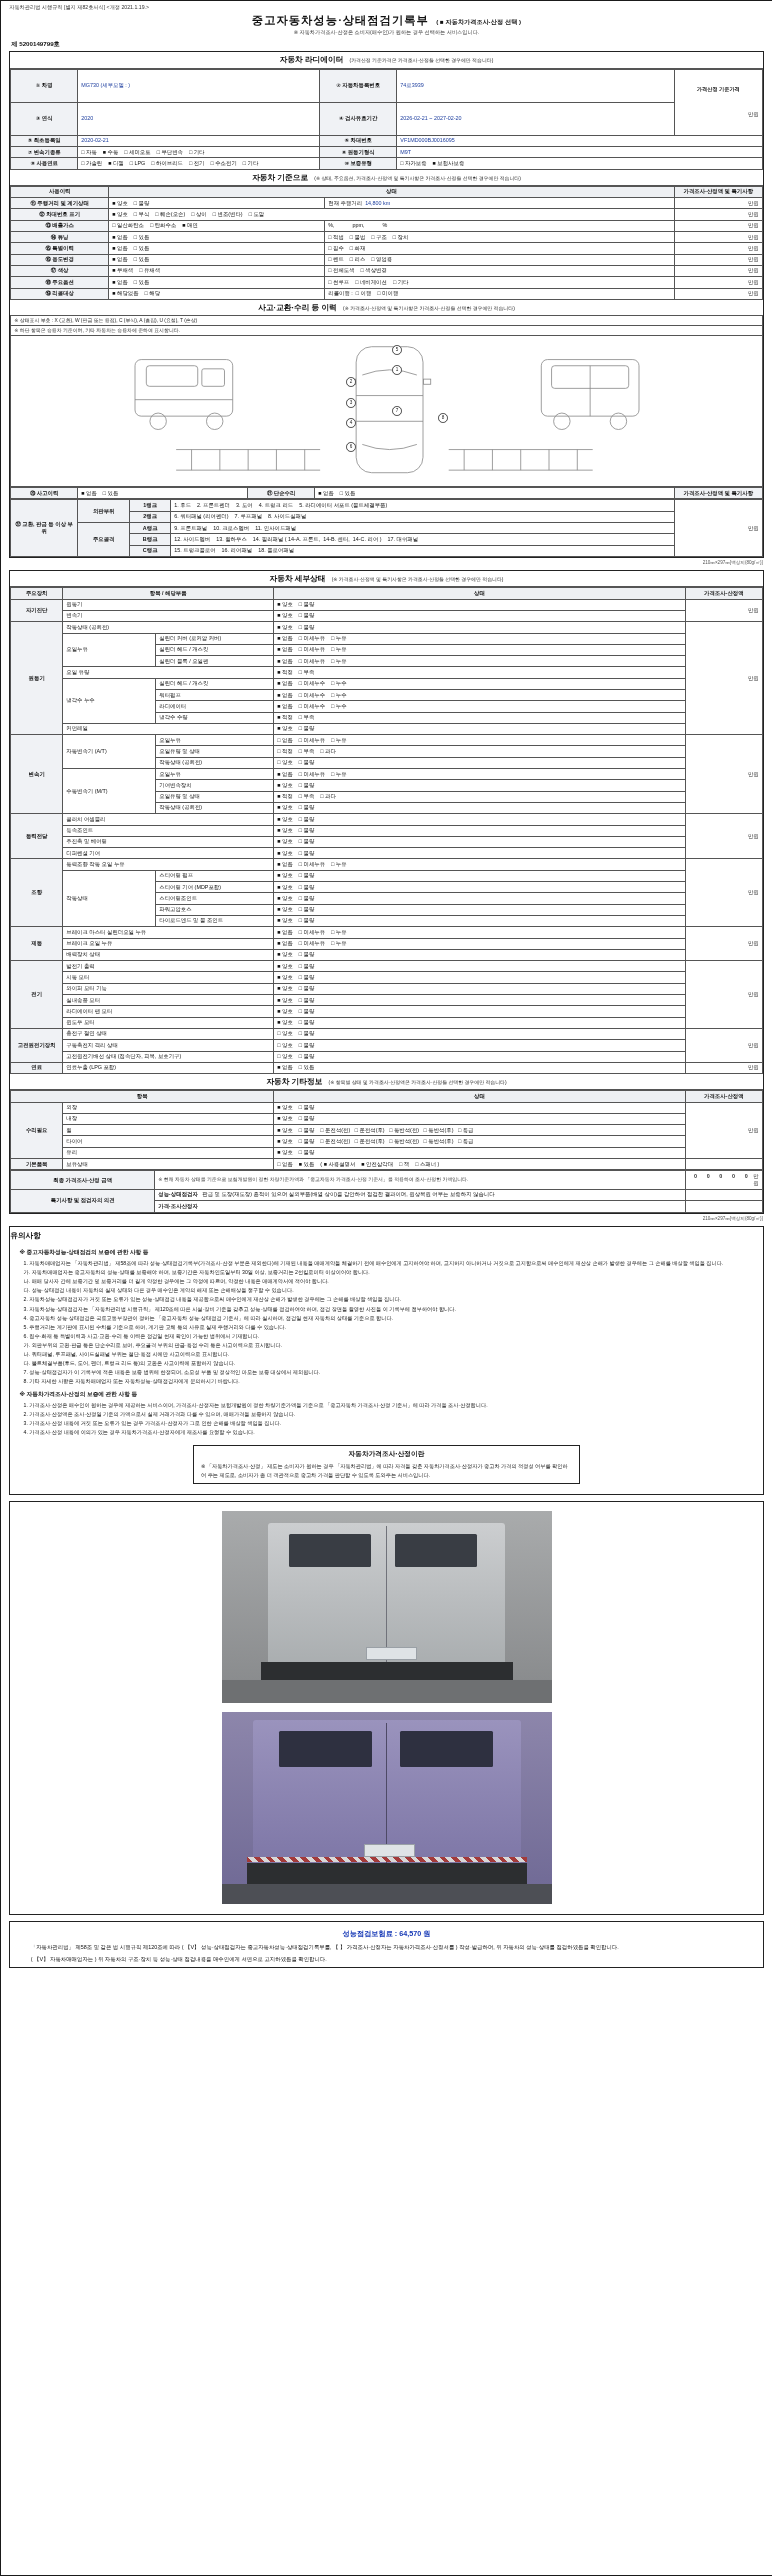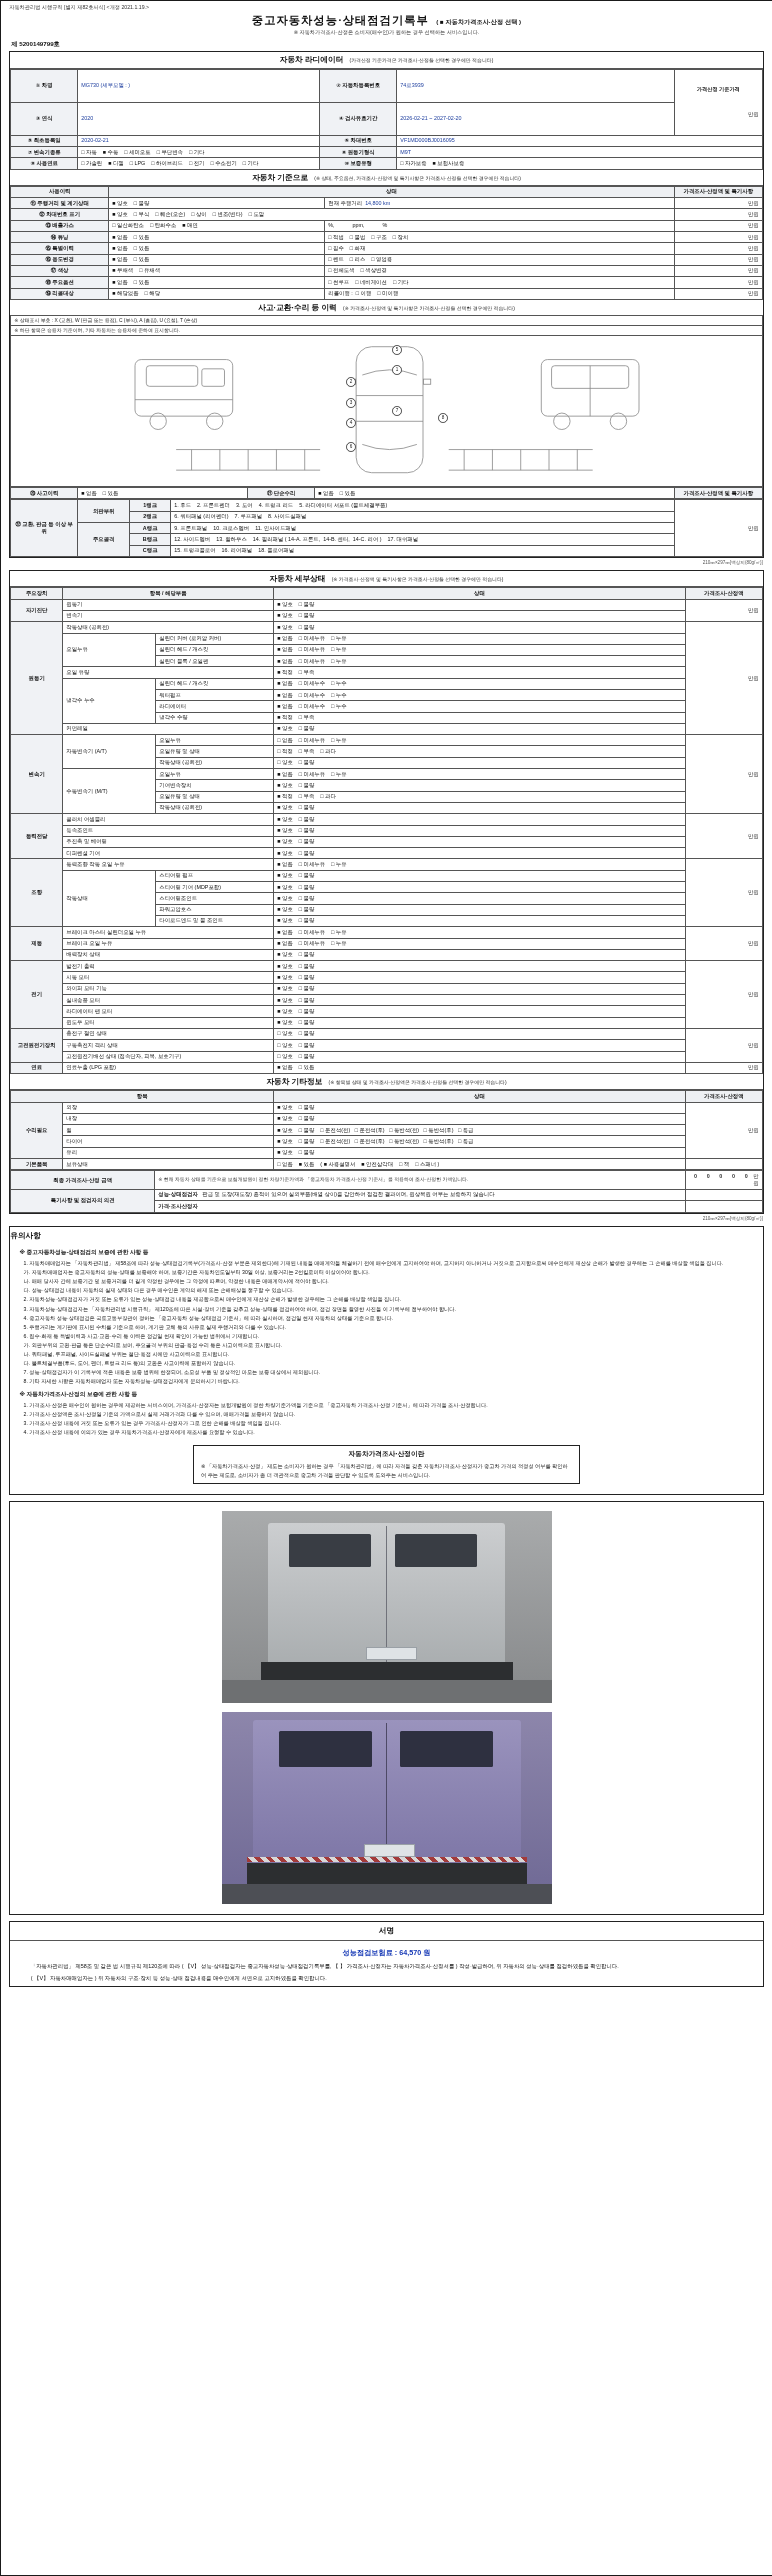--- a/index.html
+++ b/index.html
@@ -658,20 +658,19 @@
       <div class="van-window" style="left:178px;top:18.5px;width:93px;height:36px;background:#2e3040"></div>
       <div class="van-split" style="left:164px;top:11.3px;height:146px;background:#4e4a66"></div>
       <div class="van-bumper" style="left:25px;bottom:20.6px;width:280px;height:20.6px"></div>
       <div class="stripe" style="left:25px;bottom:42px;width:280px"></div>
       <div class="van-plate" style="left:142px;bottom:47px;width:49px;height:11.3px"></div>
       <div class="ground" style="height:20.6px;background:#4d4f55"></div>
     </div>
   </div>
 
   <div class="sign-box">
-    <div class="sign-title">서명</div>
     <div class="fee">성능점검보험료 : 64,570 원</div>
     <div class="sign-para">「자동차관리법」 제58조 및 같은 법 시행규칙 제120조에 따라 ( 【Ⅴ】 성능·상태점검자는 중고자동차성능·상태점검기록부를, 【  】 가격조사·산정자는 자동차가격조사·산정서를 ) 작성·발급하며, 위 자동차의 성능·상태를 점검하였음을 확인합니다.</div>
     <div class="sign-para">( 【Ⅴ】 자동차매매업자는 ) 위 자동차의 구조·장치 등 성능·상태 점검내용을 매수인에게 서면으로 고지하였음을 확인합니다.</div>
   </div>
 
 </div>
 
 
 </body></html>

